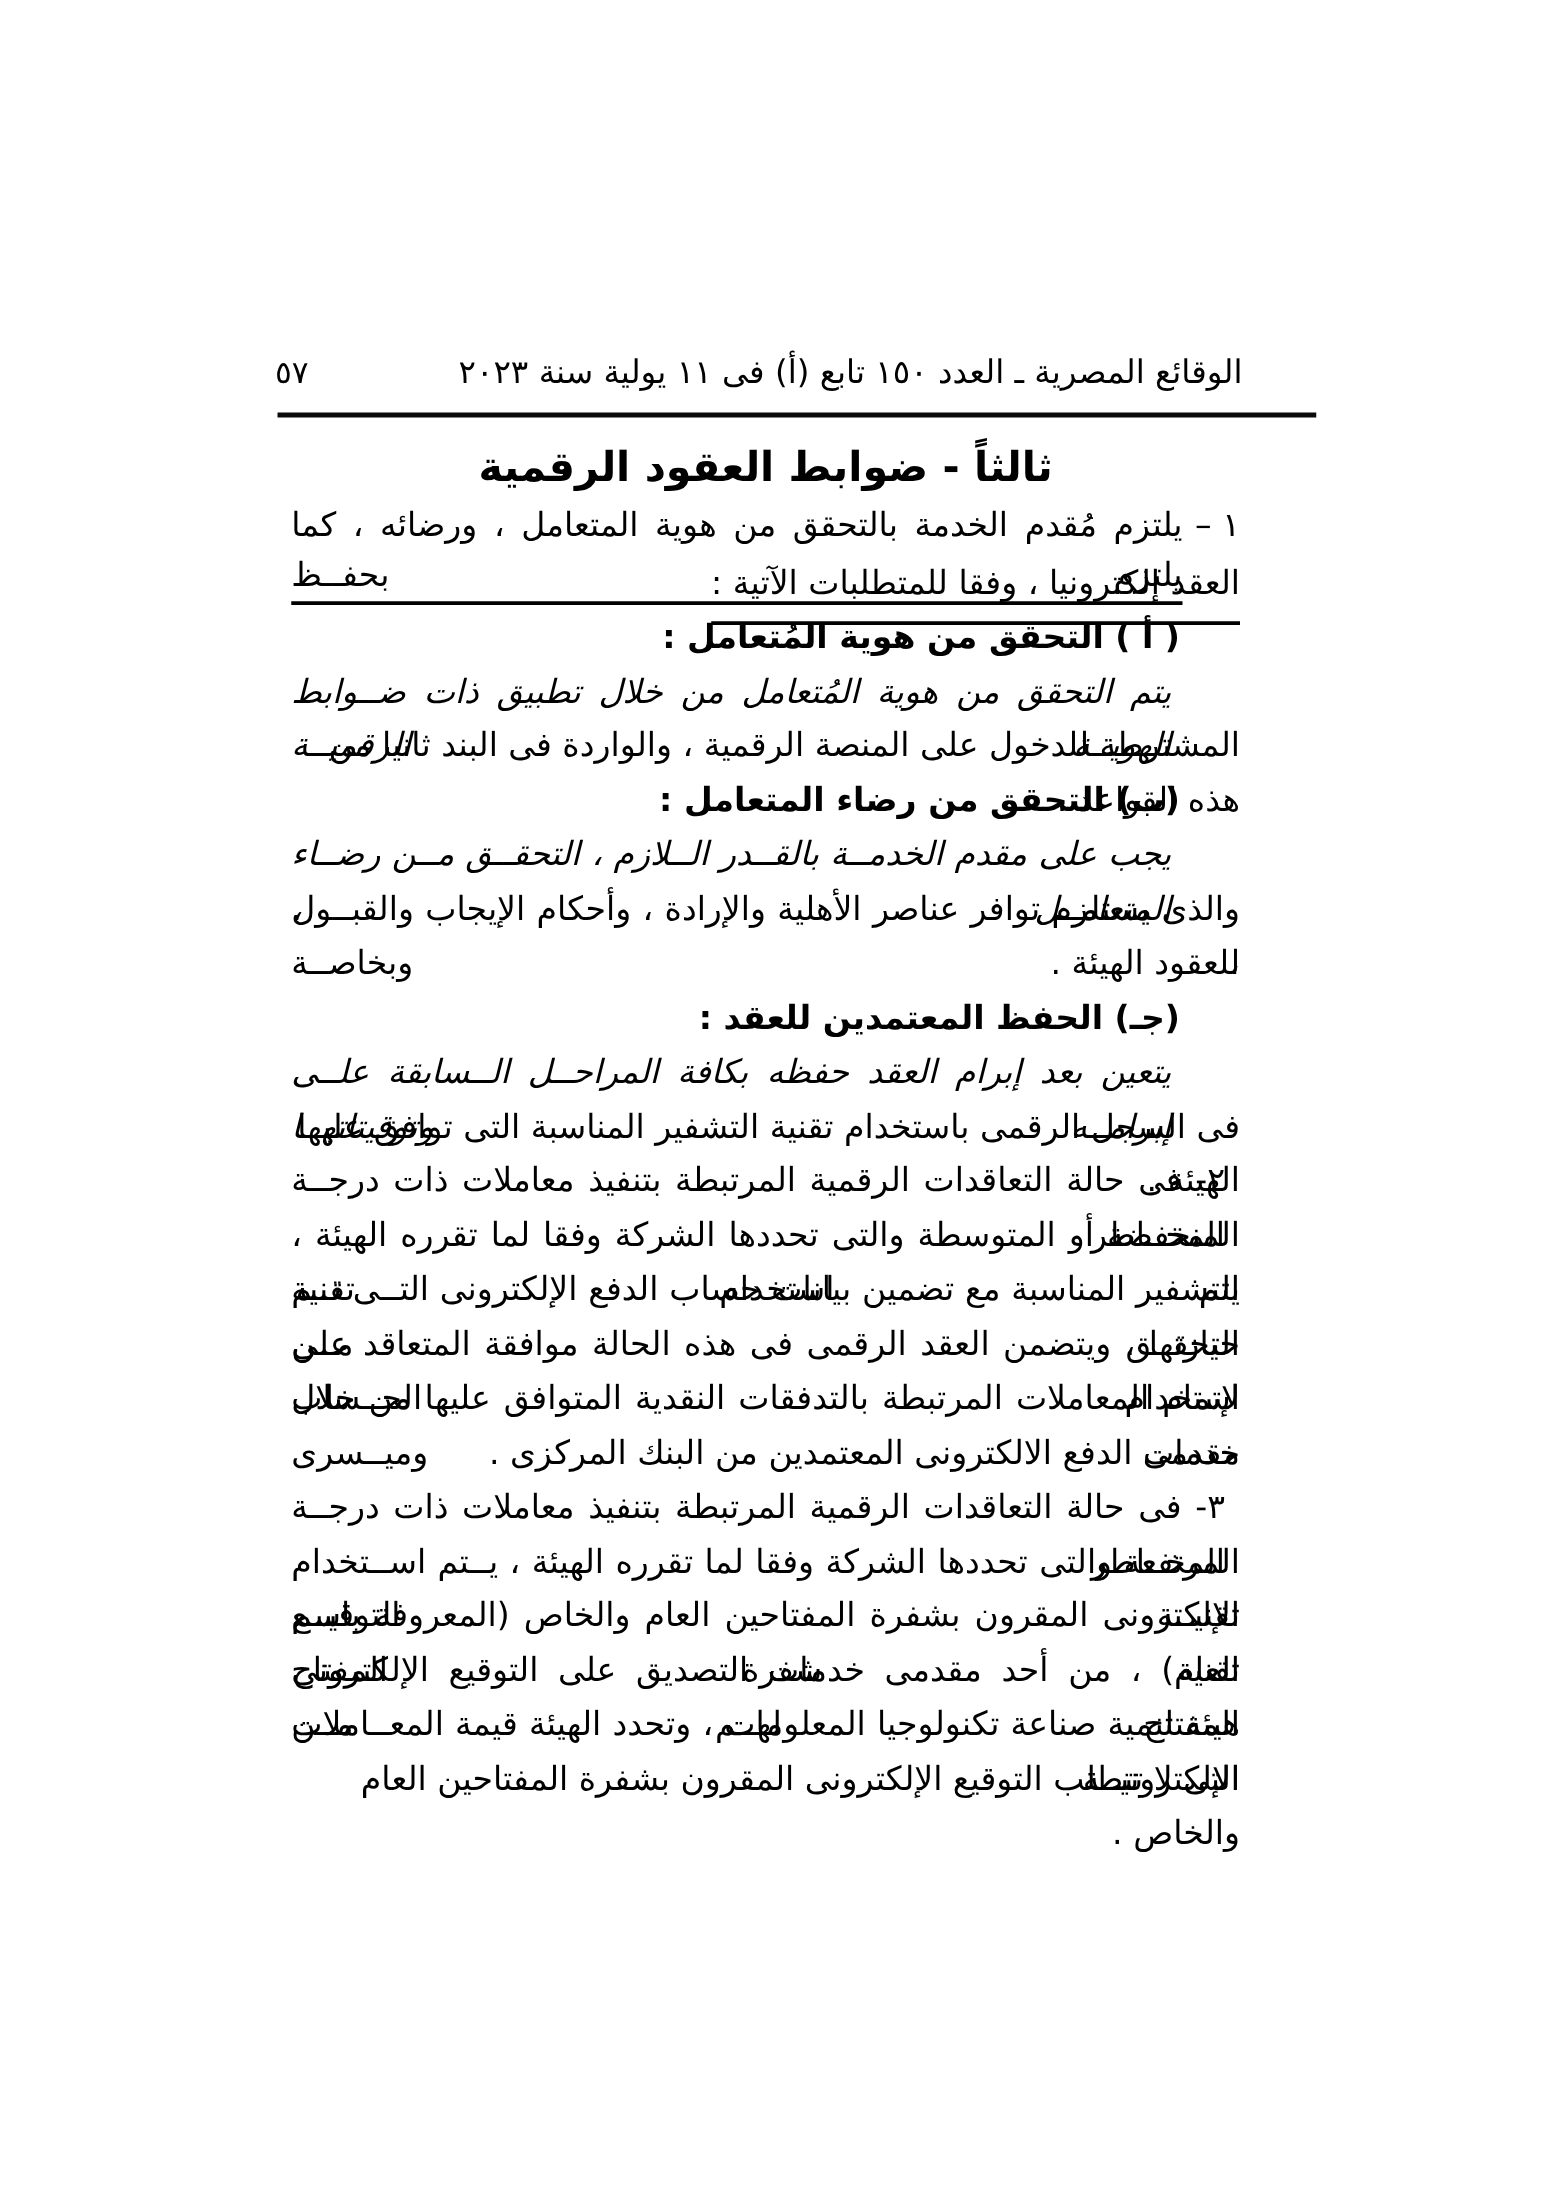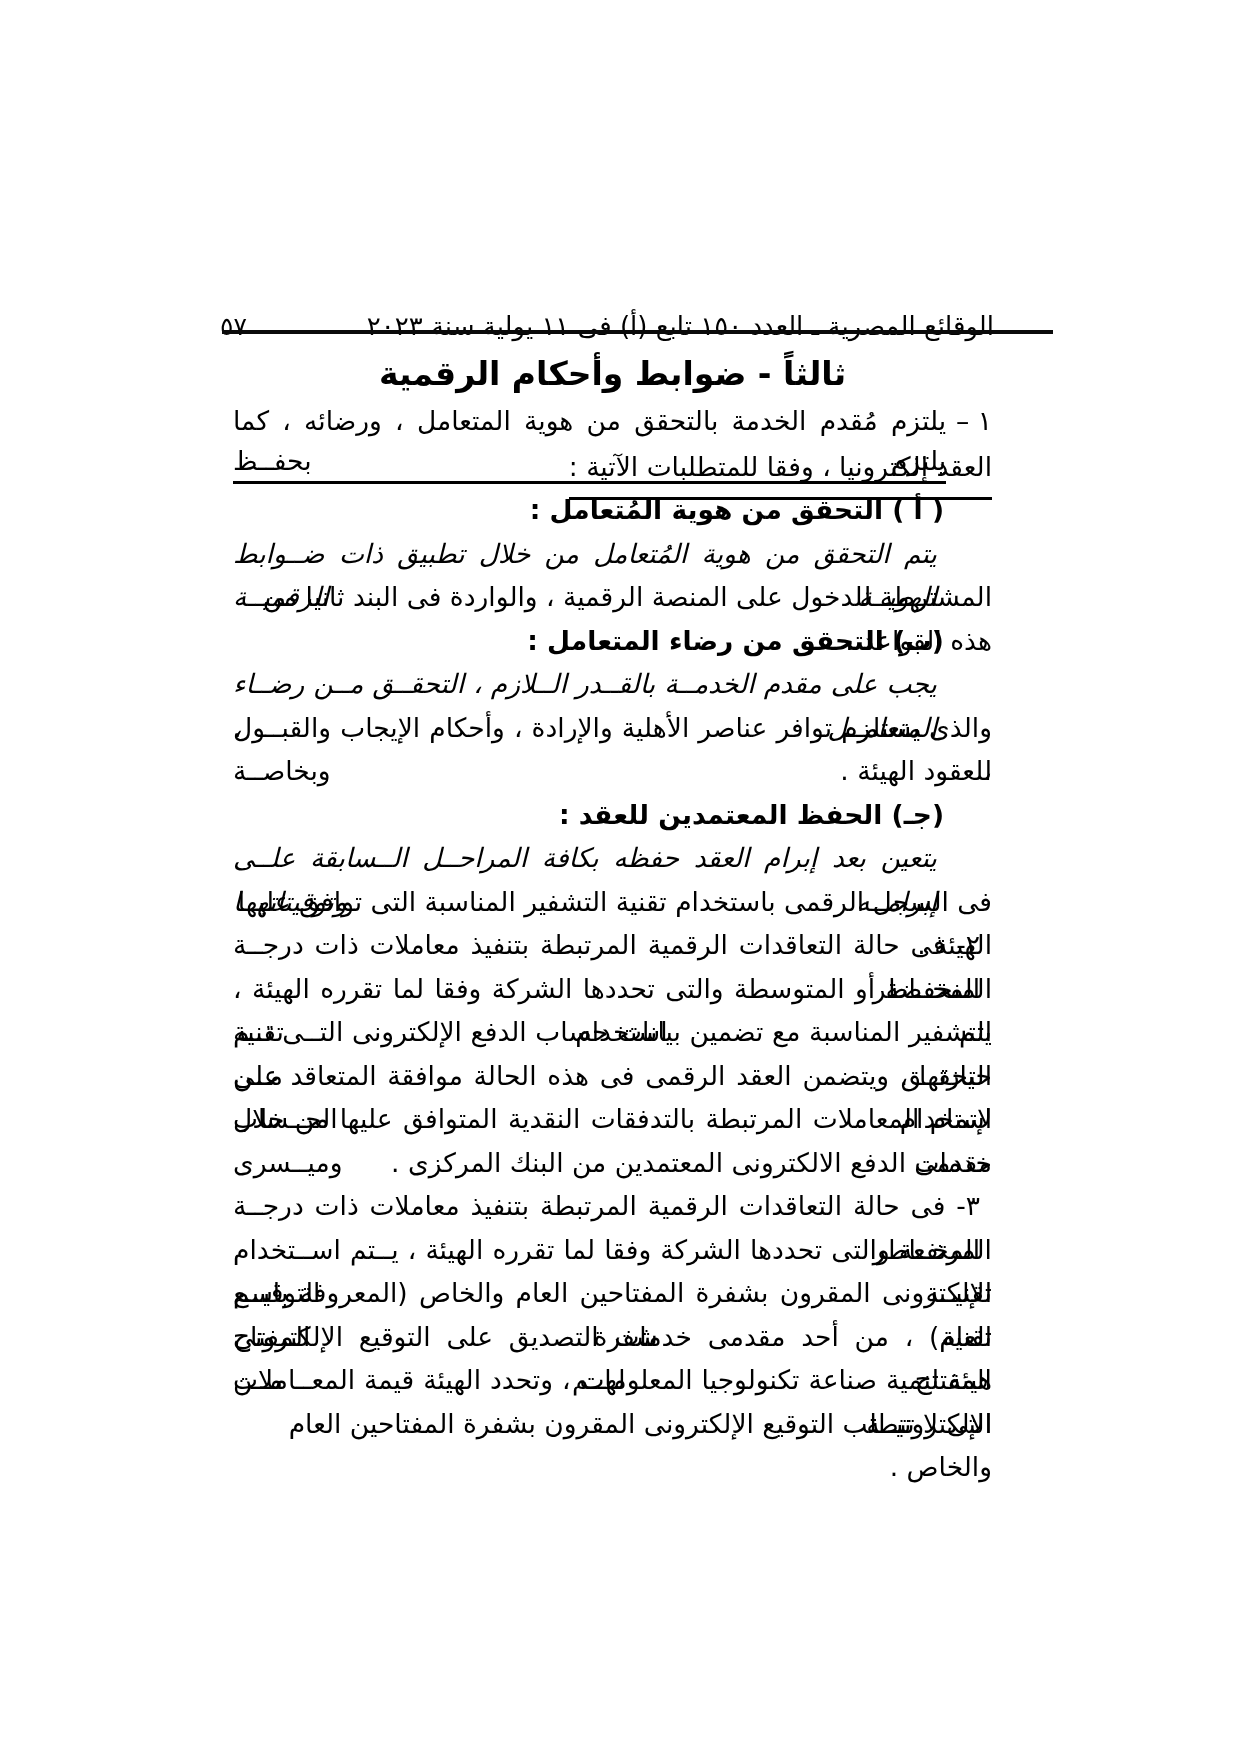--- a/index.html
+++ b/index.html
@@ -5,21 +5,21 @@
   html,body{margin:0;padding:0;}
   body{
     width:1240px;height:1755px;position:relative;background:#ffffff;
     font-family:"DejaVu Sans", sans-serif;color:#000;overflow:hidden;
   }
   .header-row{
     position:absolute;top:283px;left:220px;right:246px;
     display:flex;justify-content:space-between;align-items:baseline;
     direction:rtl;
   }
-  .gazette-title{font-size:26px;white-space:nowrap;margin-top:28px;}
+  .gazette-title{font-size:26px;white-space:nowrap;}
   .page-number{font-size:25px;}
   .header-rule{
     position:absolute;top:330px;left:222px;width:831px;height:0;
     border-top:4px solid #0a0a0a;
   }
   .section-title{
     position:absolute;top:352px;left:233px;width:759px;
     text-align:center;font-size:33px;font-weight:bold;direction:rtl;
     line-height:44px;
   }
@@ -43,21 +43,21 @@
 </head>
 <body>
 
 <div class="header-row">
   <div class="gazette-title">الوقائع المصرية ـ العدد ١٥٠ تابع (أ) فى ١١ يولية سنة ٢٠٢٣</div>
   <div class="page-number">٥٧</div>
 </div>
 
 <div class="header-rule"></div>
 
-<div class="section-title">ثالثاً - ضوابط وأحكام الرقمية</div>
+<div class="section-title">ثالثاً - ضوابط العقود الرقمية</div>
 
 <div class="text-block">
   <div class="line l1">
     <span class="num">١ –</span>
     <span class="l1text">يلتزم مُقدم الخدمة بالتحقق من هوية المتعامل ، ورضائه ، كما يلتزم بحفــظ</span>
   </div>
   <div class="line"><span class="uline">العقد إلكترونيا ، وفقا للمتطلبات الآتية :</span></div>
   <div class="line head">( أ ) التحقق من هوية المُتعامل :</div>
   <div class="line j ind">يتم التحقق من هوية المُتعامل من خلال تطبيق ذات ضــوابط الهويــة الرقميــة</div>
   <div class="line">المشترطة للدخول على المنصة الرقمية ، والواردة فى البند ثانيا من هذه القواعد .</div>

